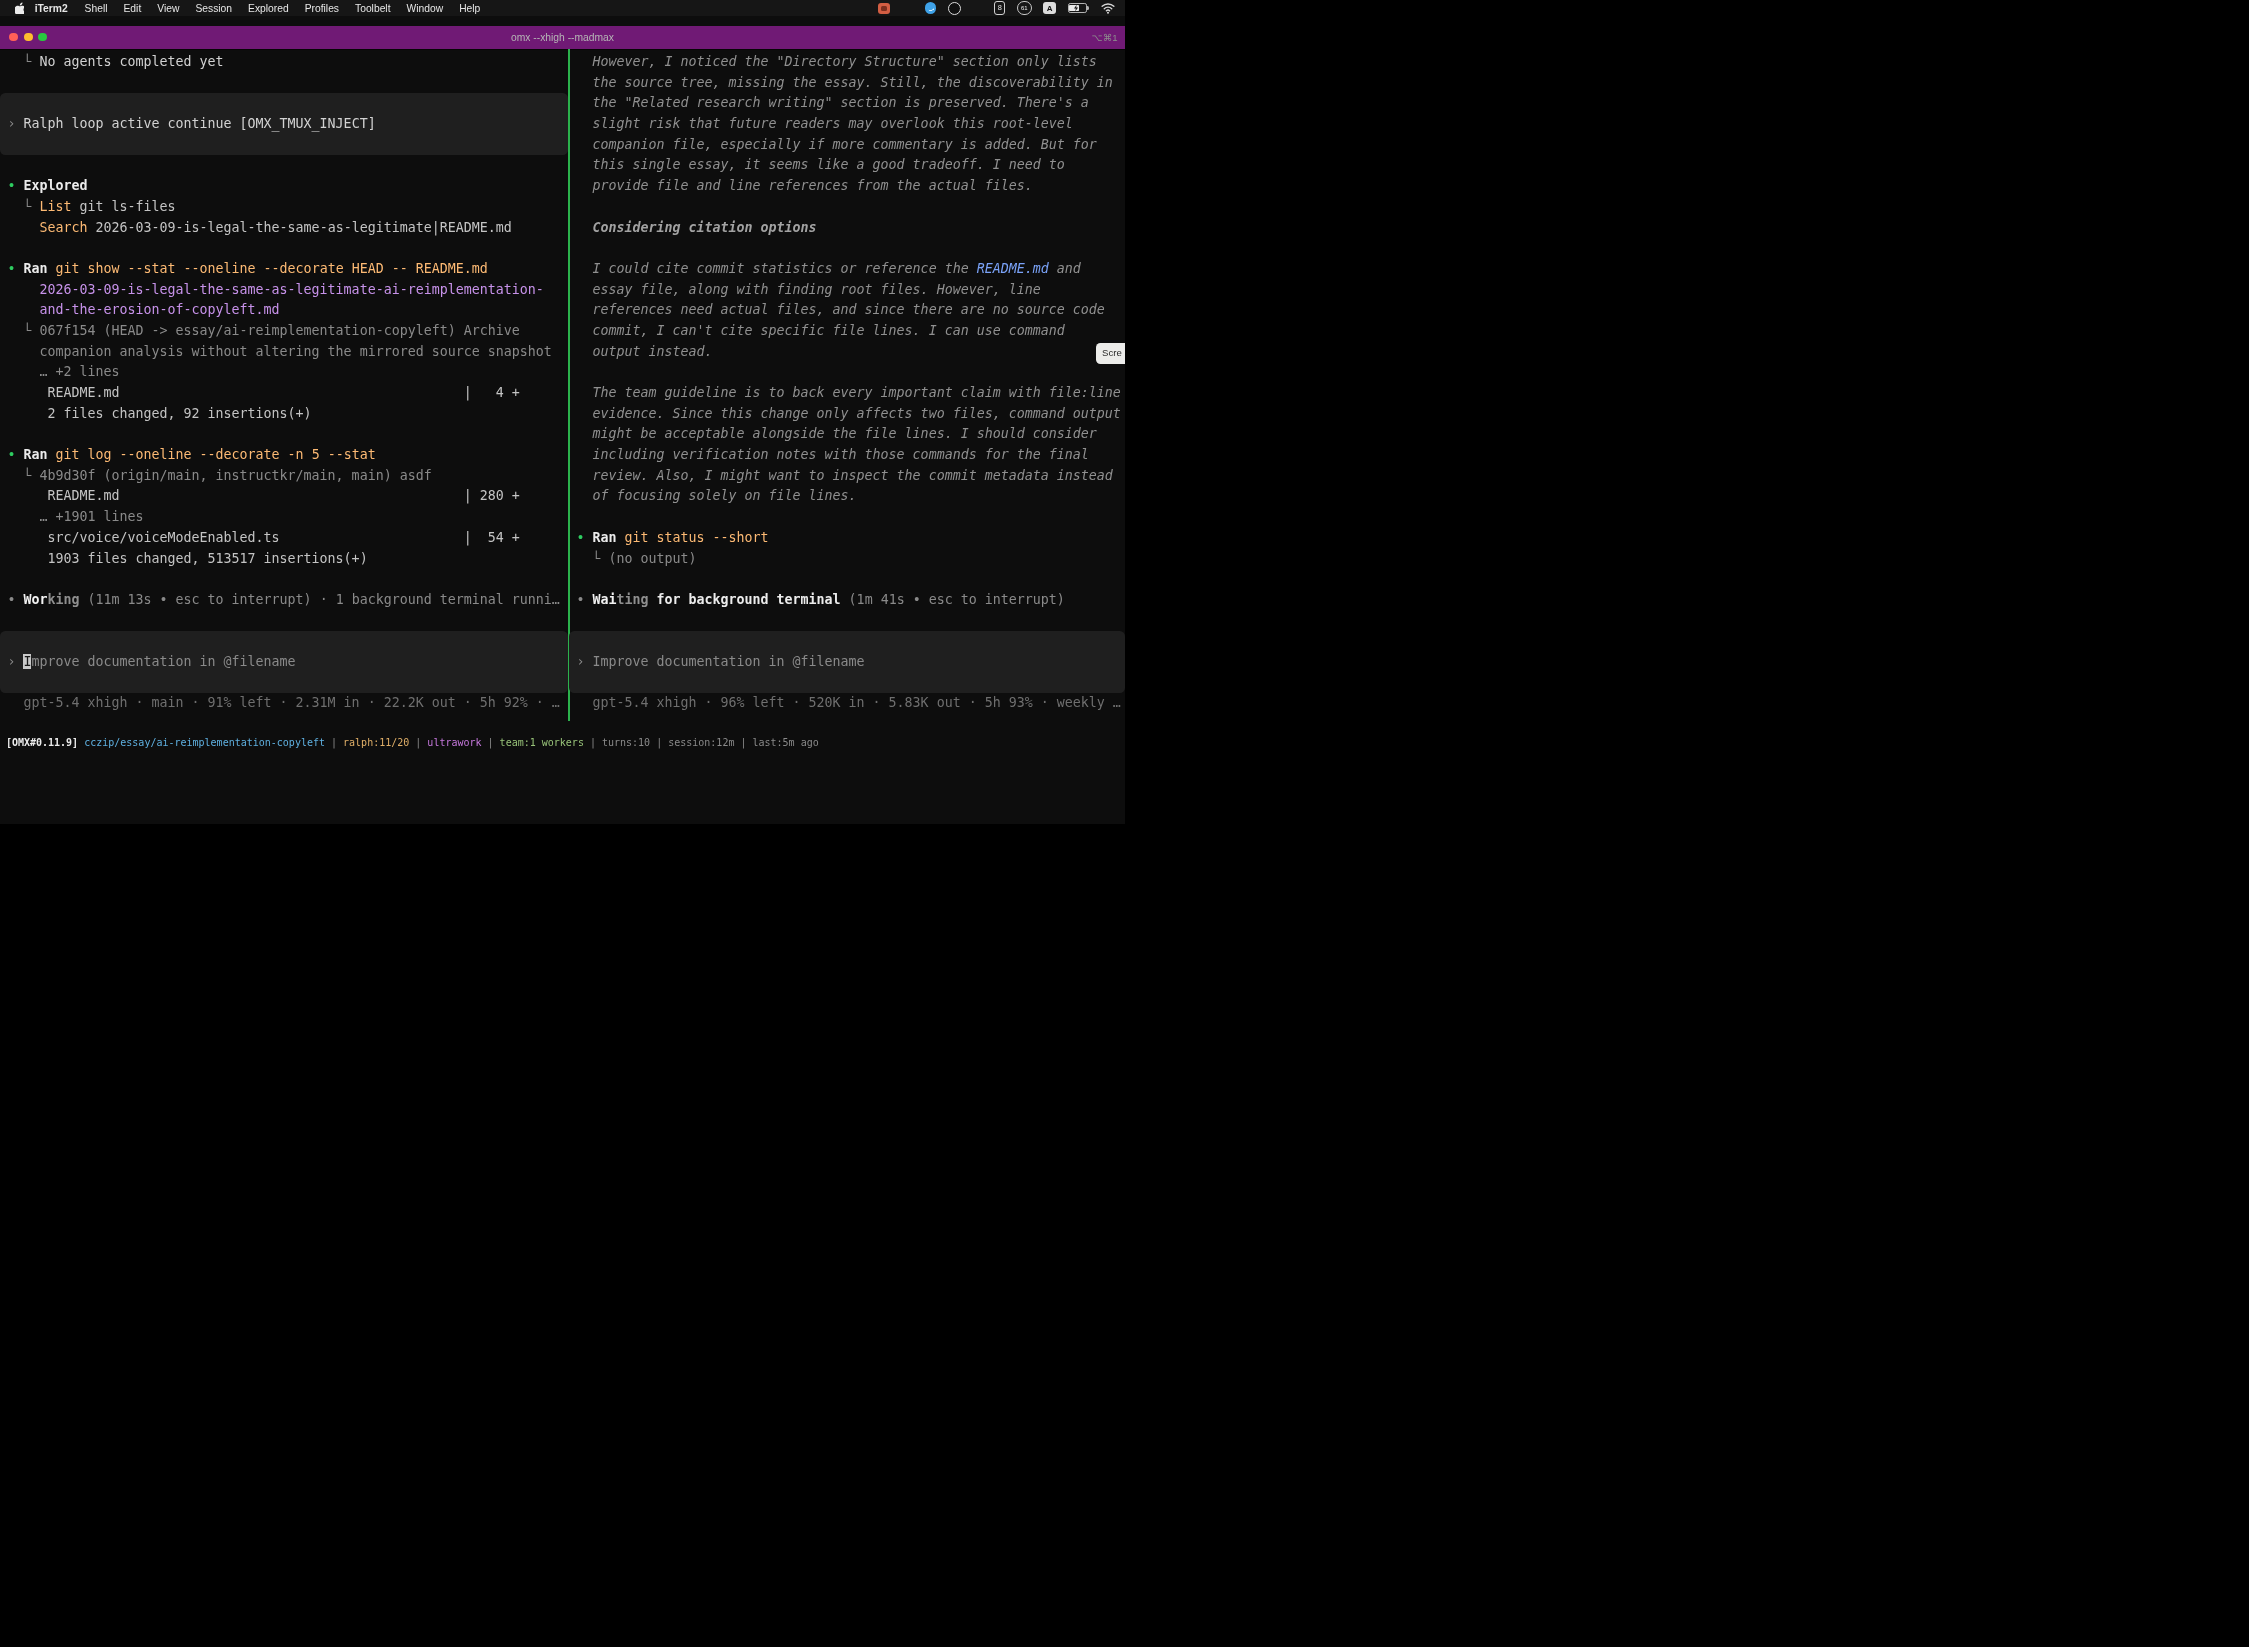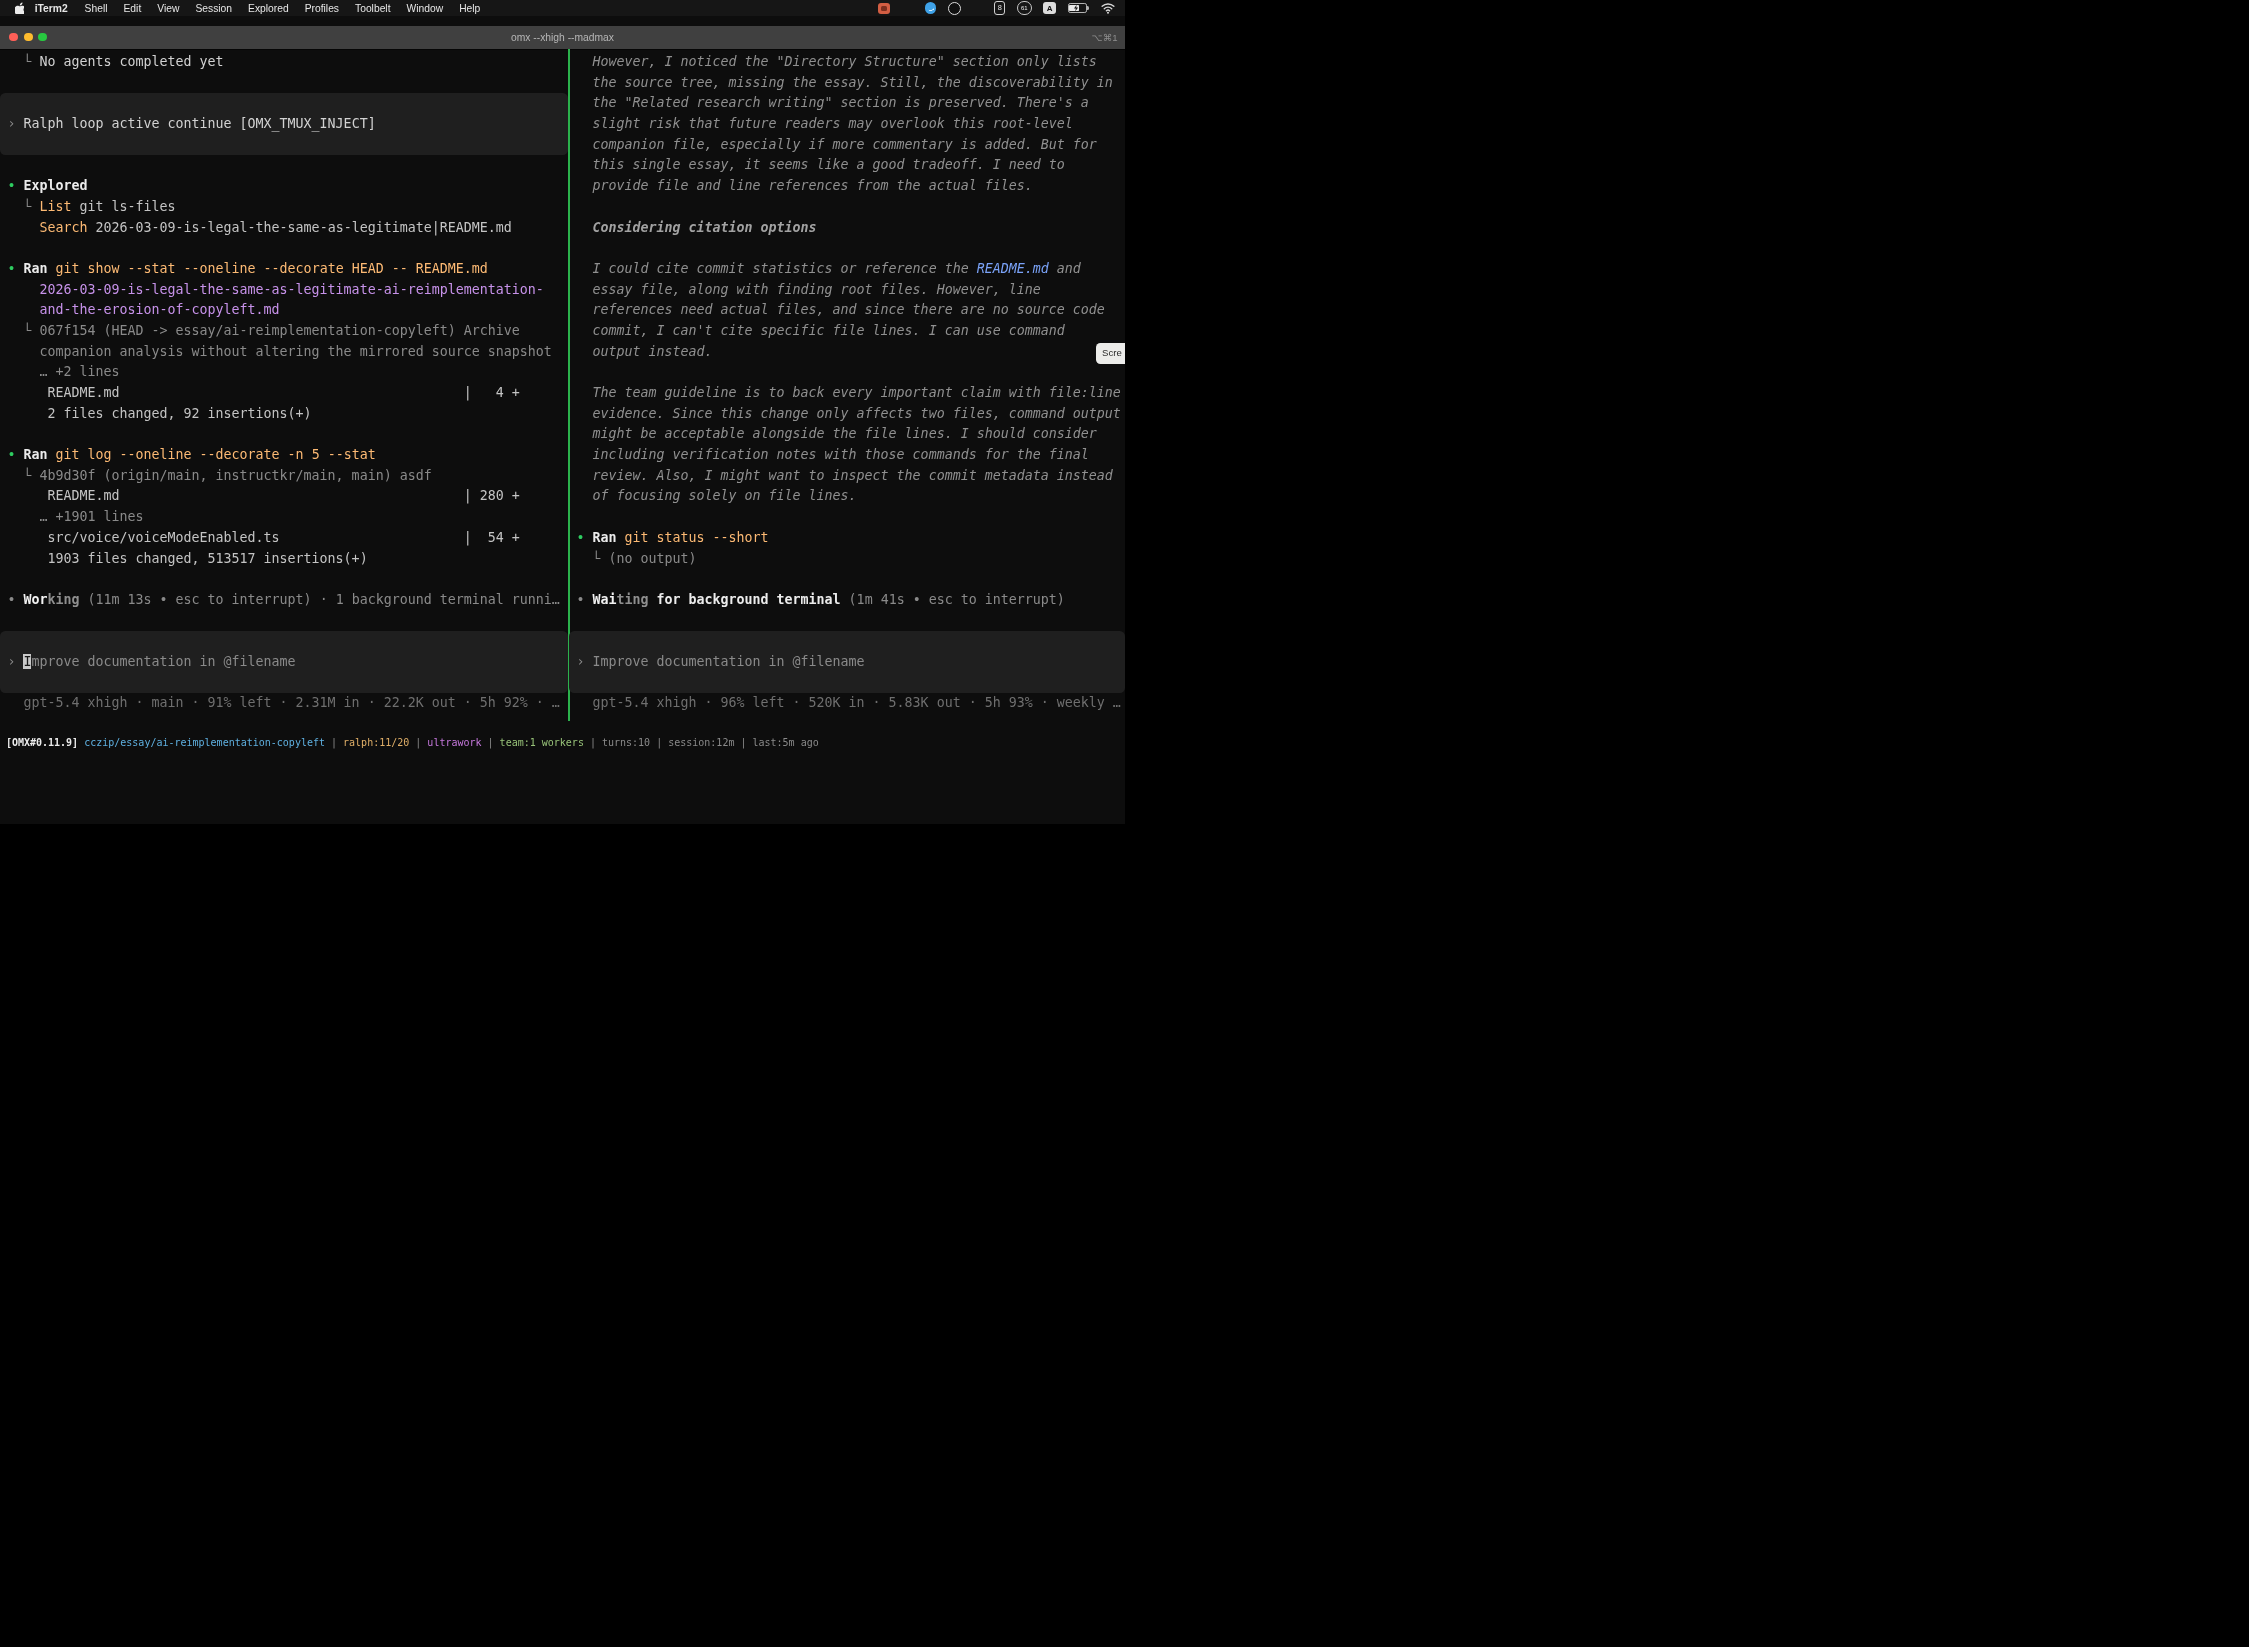--- a/index.html
+++ b/index.html
@@ -37,21 +37,21 @@
     font-size:8px; font-weight:bold; }
   .battery { display:flex; align-items:center; }
   .batt-body { position:relative; width:17px; height:8px; border:0.7px solid #b4b4b4; border-radius:2.2px; }
   .batt-fill { position:absolute; left:0.7px; top:0.7px; bottom:0.7px; width:9.6px; background:#e8e8e8; border-radius:0.7px; }
   .batt-bolt { position:absolute; left:4.4px; top:0.7px; width:5.9px; height:6.6px; background:#161616;
     clip-path:polygon(60% 0, 15% 58%, 45% 58%, 38% 100%, 85% 42%, 52% 42%); }
   .batt-nub { width:1.5px; height:3.7px; background:#b4b4b4; border-radius:0 1.5px 1.5px 0; margin-left:0.7px; }
 
   
   .titlebar {
-    position:absolute; top:26px; left:0; right:0; height:23px; background:#404040;
+    position:absolute; top:26px; left:0; right:0; height:23px; background:#701a75;
     border-bottom:0.7px solid #050505; font-family:"Liberation Sans", sans-serif;
   }
   .traffic { position:absolute; left:8.9px; top:6.6px; display:flex; gap:5.9px; }
   .light { width:8.9px; height:8.9px; border-radius:50%; }
   .light.red { background:#ff5f57; } .light.yellow { background:#febc2e; } .light.green { background:#28c840; }
   .title-text { position:absolute; left:0; right:0; top:0; height:23px; line-height:23px;
     text-align:center; color:#b6b6b6; font-size:10.3px; }
   .shortcut { position:absolute; right:7.4px; top:0; height:23px; line-height:23px; color:#8d8d8d; font-size:9.6px; }
 
   

